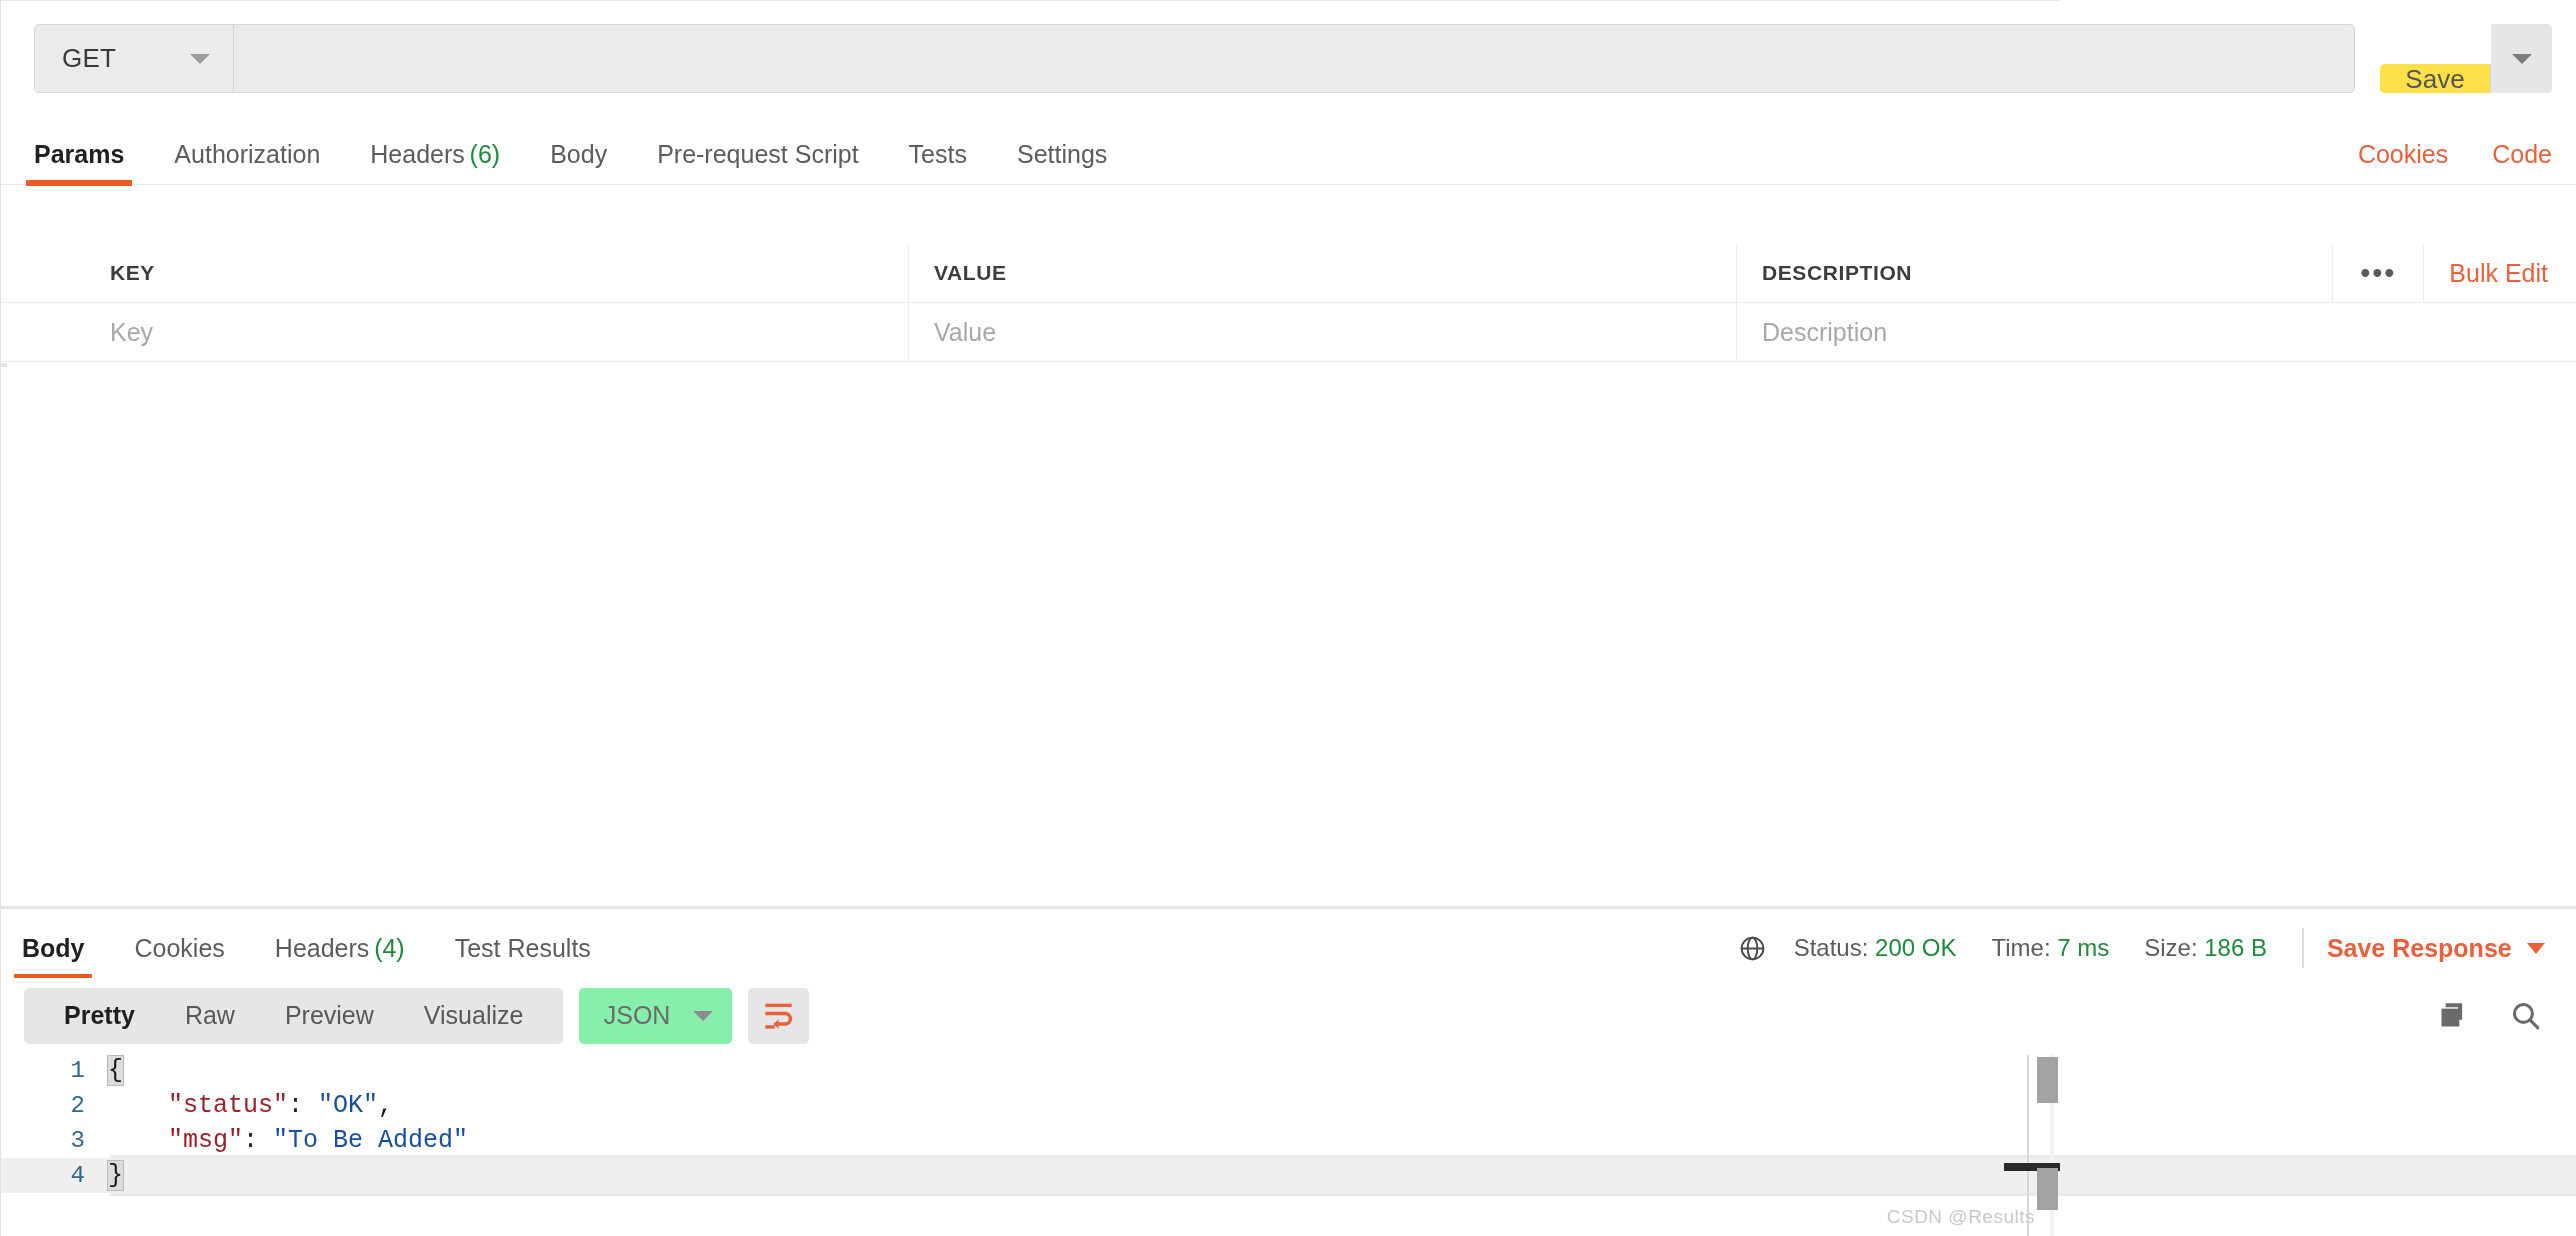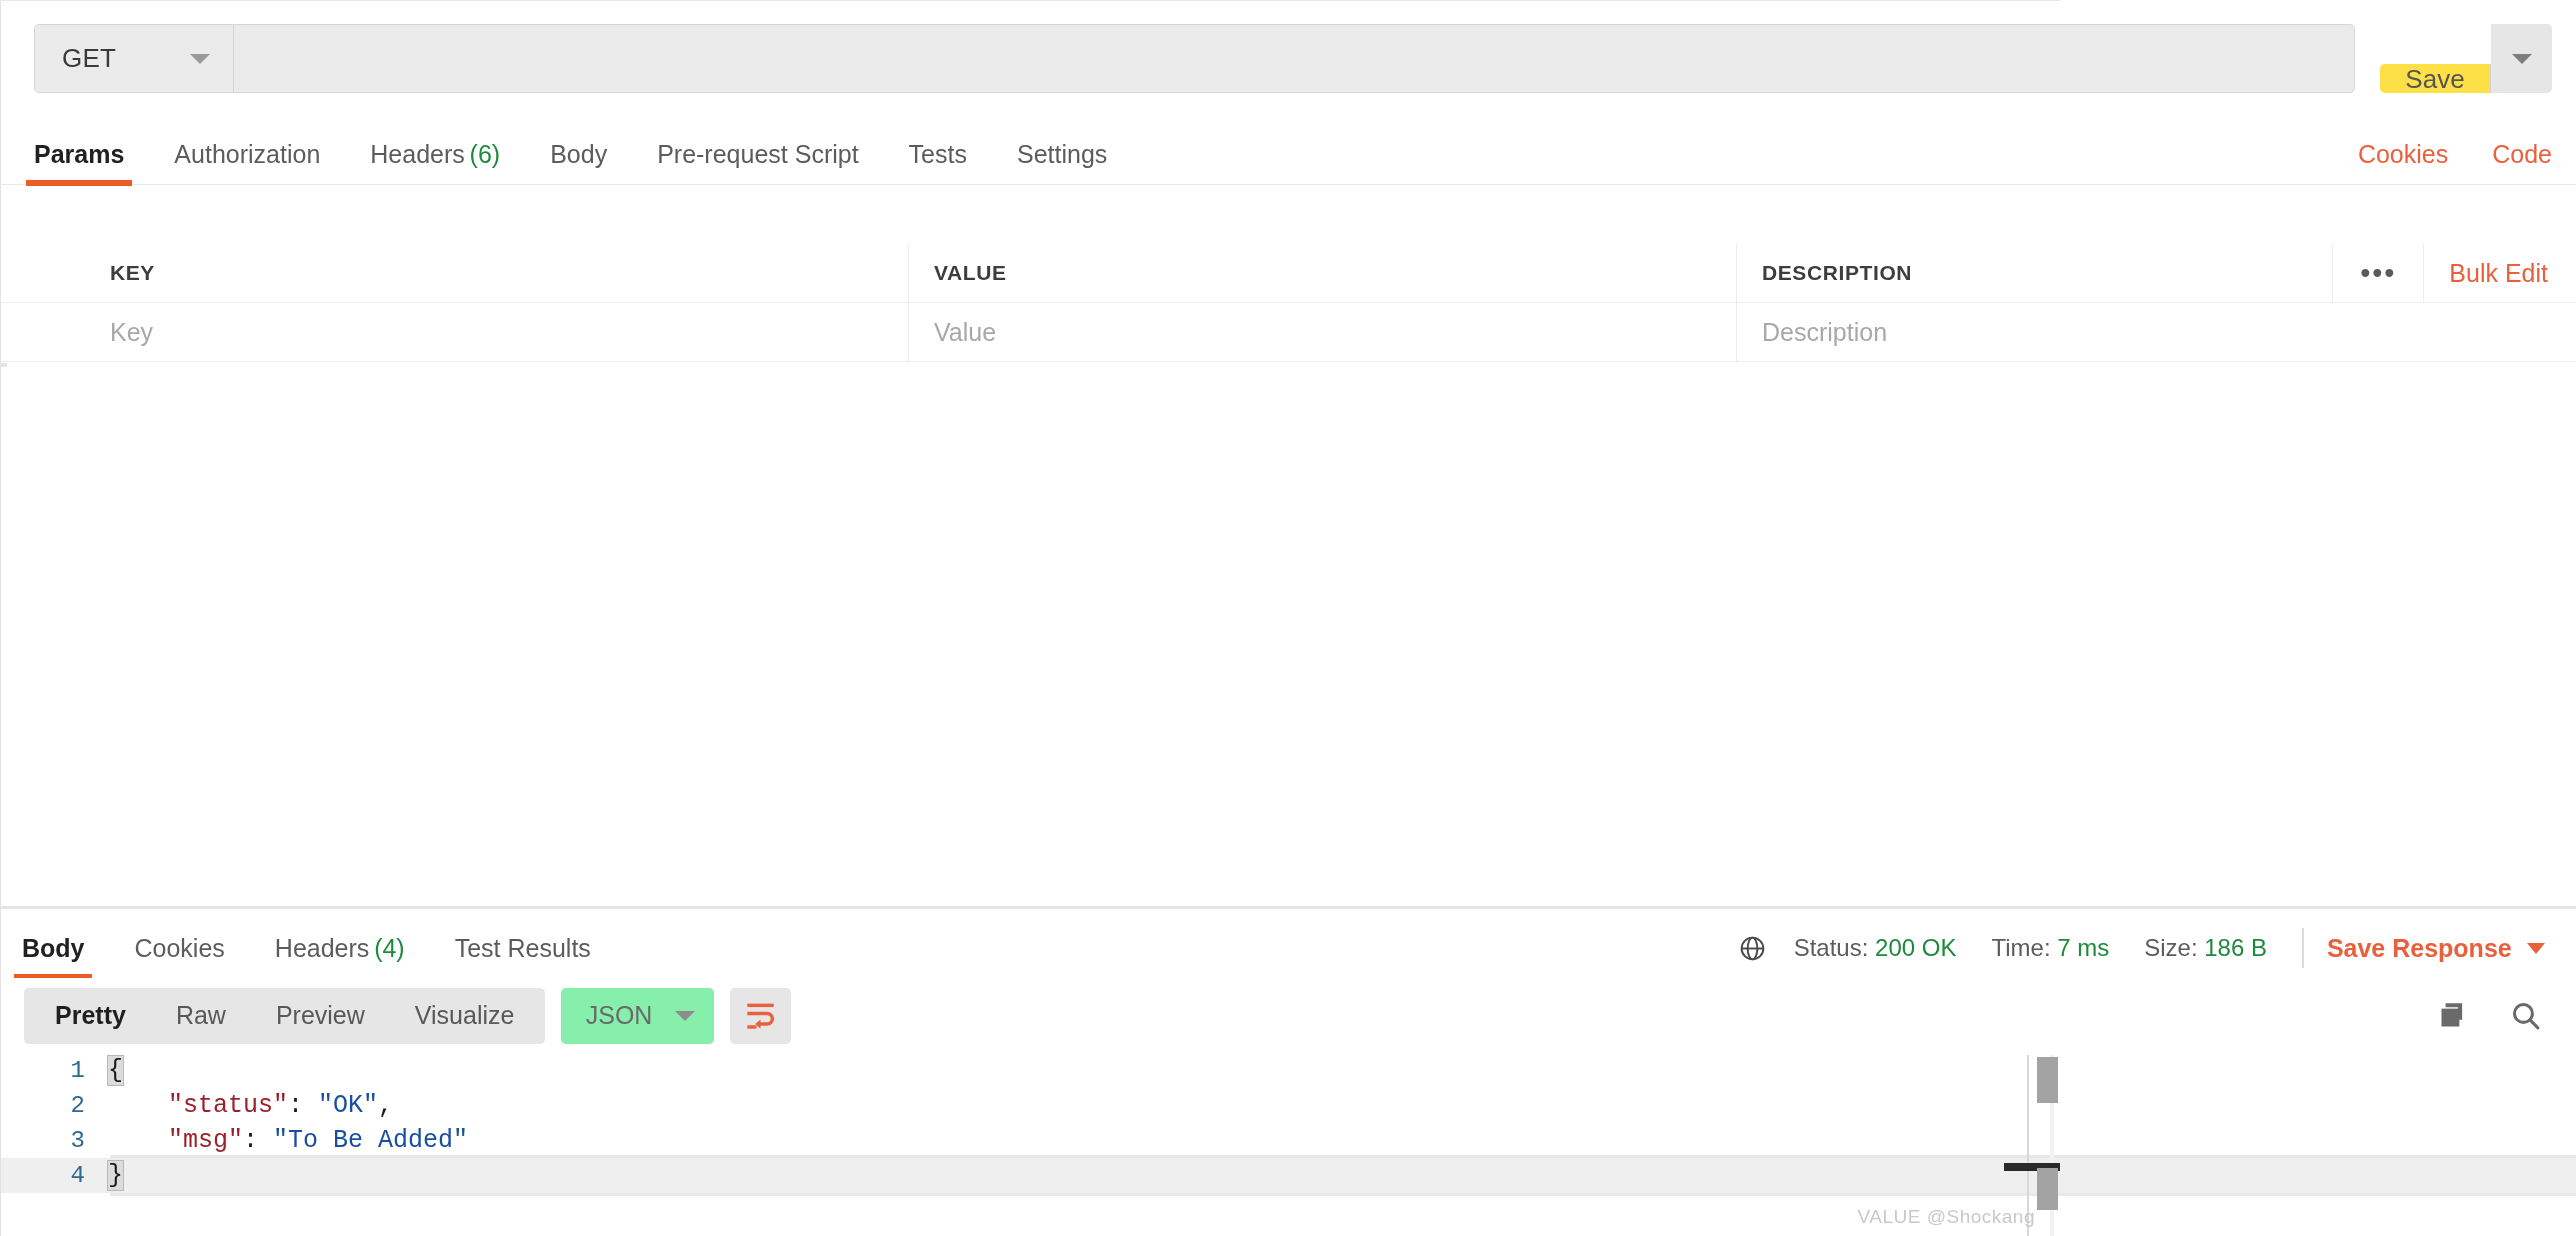--- a/index.html
+++ b/index.html
@@ -359,21 +359,21 @@
     align-items: center;
     padding-left: 23px;
     background: #ffffff;
   }
   .seg {
     display: flex;
     align-items: center;
     background: #e6e6e6;
     border-radius: 4.8px;
     height: 56px;
-    padding: 0 6px;
+    padding: 0 15px;
   }
   .seg-item {
     font-size: 25px;
     color: #585858;
     padding: 0 25px;
     cursor: pointer;
     white-space: nowrap;
   }
   .seg-item.active { color: #1f1f1f; font-weight: bold; }
 
@@ -689,16 +689,16 @@
     <div class="line3-sep"></div>
     <div class="line4-underline"></div>
   </div>
 
   <div class="outer-vline"></div>
   <div class="vscroll-track"></div>
   <div class="vscroll-thumb"></div>
   <div class="hscroll-bit"></div>
   <div class="vscroll-thumb2"></div>
 
-  <div class="watermark">VALUE @Shockang</div>
+  <div class="watermark">CSDN @Results</div>
 
 </div>
 
 
 </body></html>

